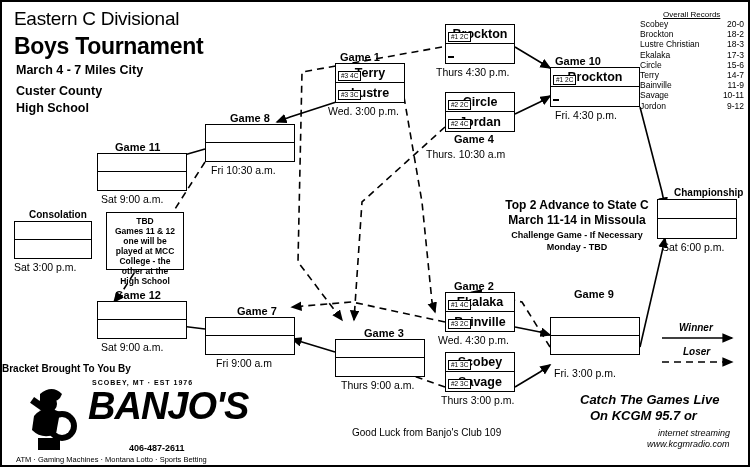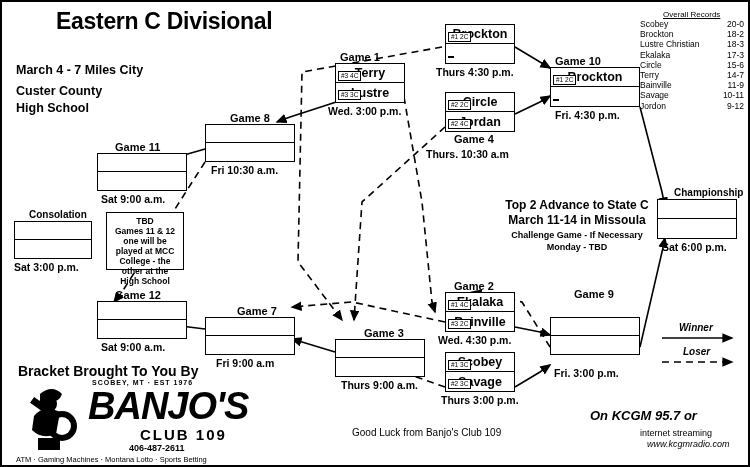--- a/index.html
+++ b/index.html
@@ -1,45 +1,46 @@
 <!DOCTYPE html>
 <html><head>
 <meta charset="utf-8">
 <style>
   html,body{margin:0;padding:0;background:#fff;}
   body{font-family:"Liberation Sans",sans-serif;}
   #page{position:relative;width:750px;height:467px;overflow:hidden;background:#fff;border:2px solid #000;box-sizing:border-box;}
   .abs{position:absolute;}
   .box{position:absolute;border:1.5px solid #000;background:#fff;box-sizing:border-box;}
   .gamelabel{position:absolute;font-weight:bold;font-size:11px;white-space:nowrap;}
-  .datelabel{position:absolute;font-weight:bold;font-size:10.5px;white-space:nowrap;}
+  .datelabel{position:absolute;font-weight:normal;font-size:10.5px;white-space:nowrap;}
   .seed{font-size:6.5px;border:1px solid #000;display:inline-block;padding:0 2px;line-height:8px;background:#fff;}
   .teamrow{position:relative;height:50%;box-sizing:border-box;display:flex;align-items:center;justify-content:center;}
   .teamrow.top{border-bottom:1.5px solid #000;}
   .teamname{font-weight:bold;font-size:12.5px;line-height:12px;}
   .seedwrap{position:absolute;left:2px;top:0px;}
-  .title1{position:absolute;font-weight:bold;font-size:23px;letter-spacing:-0.3px;white-space:nowrap;margin-left:42px;}
+  .title1{position:absolute;font-weight:normal;font-size:19px;letter-spacing:-0.3px;white-space:nowrap;}
   .title2{position:absolute;font-weight:bold;font-size:23px;letter-spacing:-0.3px;white-space:nowrap;}
   .sub1{position:absolute;font-weight:bold;font-size:12.5px;white-space:nowrap;}
   .sub2{position:absolute;font-weight:bold;font-size:12.5px;white-space:nowrap;}
   .sub3{position:absolute;font-weight:bold;font-size:12.5px;white-space:nowrap;}
   .records-title{position:absolute;font-size:8px;text-decoration:underline;white-space:nowrap;}
   .records{position:absolute;font-size:8.5px;line-height:10.2px;}
   .records .r{display:flex;width:104px;justify-content:space-between;}
   .note{position:absolute;font-size:11px;text-align:center;white-space:nowrap;}
   .tbdbox{position:absolute;border:1.5px solid #000;background:#fff;box-sizing:border-box;font-size:8.5px;text-align:center;line-height:10px;padding:3px 3px;font-weight:bold;}
   svg.lines{position:absolute;left:0;top:0;width:750px;height:467px;pointer-events:none;}
   .banjo-text{position:absolute;font-weight:bold;font-style:italic;}
 </style>
 </head>
 <body>
 
 <div id="page">
 
   <div class="title1" style="left:12px;top:6px;">Eastern C Divisional</div>
+  <div class="title2" style="left:12px;top:31px;">Boys Tournament</div>
   <div class="sub1" style="left:14px;top:61px;">March 4 - 7  Miles City</div>
   <div class="sub2" style="left:14px;top:82px;">Custer County</div>
   <div class="sub3" style="left:14px;top:99px;">High School</div>
 
   <div class="records-title" style="left:661px;top:8px;">Overall Records</div>
   <div class="records" style="left:638px;top:17px;">
     <div class="r">
         <span>Scobey</span>
         <span>20-0</span>
       </div>
@@ -308,37 +309,37 @@
       <marker id="arrl" markerWidth="7" markerHeight="7" refX="6" refY="3" orient="auto">
         <path d="M0,0 L7,3 L0,6 z" fill="#000"></path>
       </marker>
     </defs>
     <line x1="0" y1="6" x2="70" y2="6" stroke="#000" stroke-width="1.6" marker-end="url(#arrl)"></line>
     <line x1="0" y1="30" x2="70" y2="30" stroke="#000" stroke-width="1.6" stroke-dasharray="7,5" marker-end="url(#arrl)"></line>
   </svg>
   <div class="abs" style="left:677px;top:320px;font-style:italic;font-weight:bold;font-size:10px;">Winner</div>
   <div class="abs" style="left:681px;top:344px;font-style:italic;font-weight:bold;font-size:10px;">Loser</div>
 
-  <div class="abs" style="left:16px;top:361px;font-weight:bold;font-size:14px;">Bracket Brought To You By</div>
+  <div class="abs" style="left:0;top:361px;font-weight:bold;font-size:10px;">Bracket Brought To You By</div>
 
   <svg class="abs" style="left:18px;top:372px;width:66px;height:78px;" viewBox="0 0 66 78">
     <ellipse cx="42" cy="52" rx="15" ry="15" fill="#000"></ellipse>
     <ellipse cx="42" cy="52" rx="9" ry="9" fill="#fff"></ellipse>
     <rect x="10" y="30" width="26" height="7" fill="#000" transform="rotate(35 23 33)"></rect>
     <path d="M20,20 q12,-10 22,0 q-4,12 -22,6 z" fill="#000"></path>
     <circle cx="28" cy="30" r="9" fill="#000"></circle>
     <path d="M14,42 q10,-12 26,-4 l-4,22 q-14,6 -24,-4 z" fill="#000"></path>
     <rect x="18" y="64" width="22" height="12" fill="#000"></rect>
   </svg>
 
   <div class="abs" style="left:90px;top:377px;font-size:7px;font-weight:bold;letter-spacing:1px;">SCOBEY, MT · EST 1976</div>
   <div class="banjo-text" style="left:86px;top:383px;font-size:38px;letter-spacing:-1px;">BANJO'S</div>
-  <div class="abs" style="left:138px;top:424px;font-size:15px;font-weight:bold;letter-spacing:2px;">CLUB 109</div>
   <div class="abs" style="left:127px;top:441px;font-size:9px;font-weight:bold;">406-487-2611</div>
   <div class="abs" style="left:14px;top:453px;font-size:7.5px;">ATM · Gaming Machines · Montana Lotto · Sports Betting</div>
 
+  <div class="abs" style="left:578px;top:390px;font-style:italic;font-weight:bold;font-size:13px;">Catch The Games Live</div>
   <div class="abs" style="left:588px;top:406px;font-style:italic;font-weight:bold;font-size:13px;">On KCGM 95.7 or</div>
-  <div class="abs" style="left:638px;top:426px;font-size:9px;">internet streaming</div>
+  <div class="abs" style="left:656px;top:426px;font-style:italic;font-size:9px;">internet streaming</div>
   <div class="abs" style="left:645px;top:437px;font-style:italic;font-size:9px;">www.kcgmradio.com</div>
 
   <div class="abs" style="left:350px;top:425px;font-size:10px;">Good Luck from Banjo's Club 109</div>
 
 </div>
 
 </body></html>

